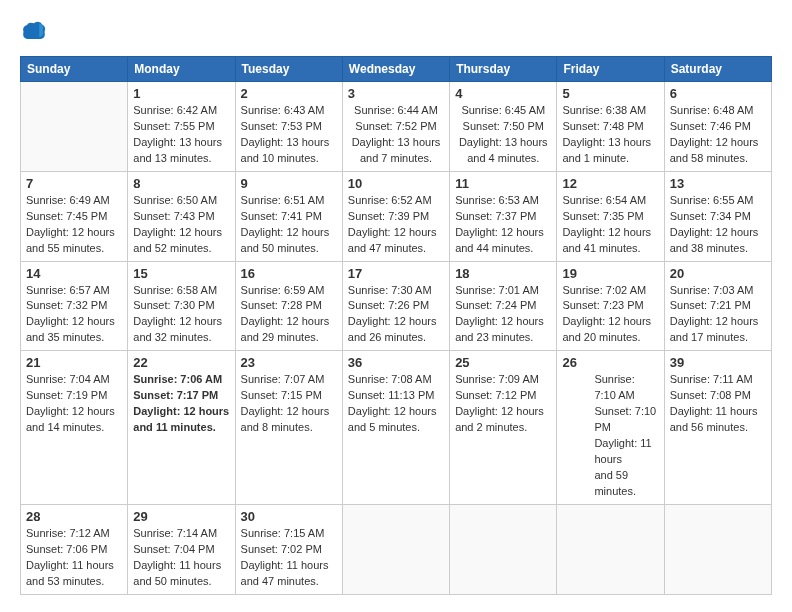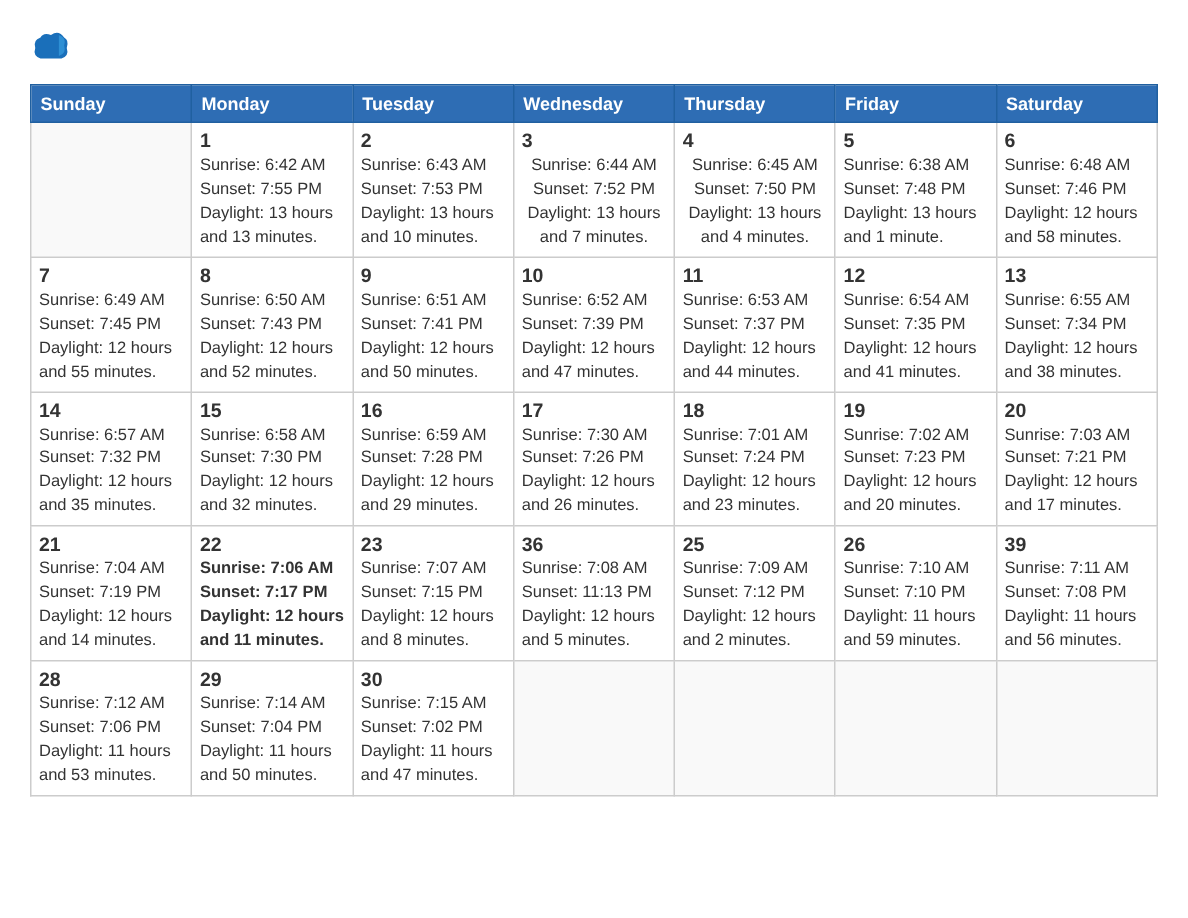--- a/index.html
+++ b/index.html
@@ -309,21 +309,21 @@
           </td>
           <td>
             <span class="day-num">25</span>
             <div class="day-info" style="white-space: pre-line;">Sunrise: 7:09 AM
 Sunset: 7:12 PM
 Daylight: 12 hours
 and 2 minutes.</div>
           </td>
           <td>
             <span class="day-num">26</span>
-            <div class="day-info" style="white-space: pre-line;">Sunrise: 7:10 AM
+            <div class="day-info" style="white-space: pre-line; margin-left: 32px;">Sunrise: 7:10 AM
 Sunset: 7:10 PM
 Daylight: 11 hours
 and 59 minutes.</div>
           </td>
           <td>
             <span class="day-num">39</span>
             <div class="day-info" style="white-space: pre-line;">Sunrise: 7:11 AM
 Sunset: 7:08 PM
 Daylight: 11 hours
 and 56 minutes.</div>

